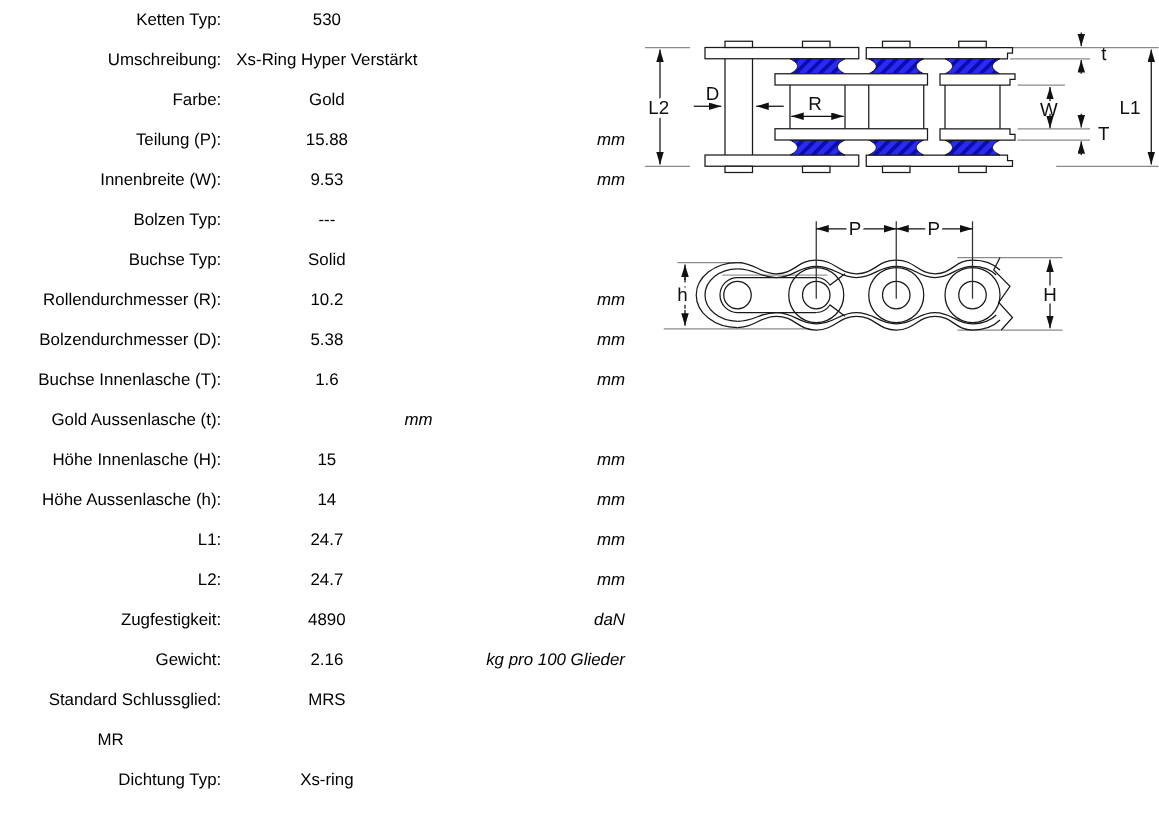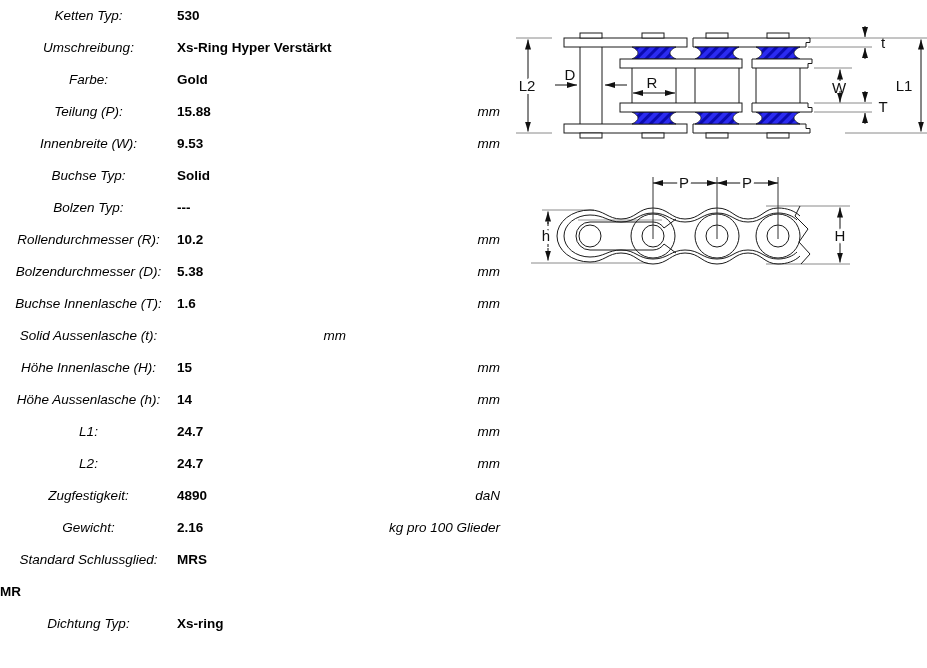--- a/index.html
+++ b/index.html
@@ -1,22 +1,22 @@
 <!DOCTYPE html>
 <html><head>
 <meta charset="utf-8">
 <style>
   html,body{margin:0;padding:0;background:#fff;}
   body{width:927px;height:668px;position:relative;overflow:hidden;
        font-family:"Liberation Sans",sans-serif;color:#000;}
   .spec-table{position:absolute;left:0;top:10;width:500px;}
   .spec-row{display:grid;grid-template-columns:177px 169px auto;height:32px;
             line-height:32px;font-size:13.5px;}
-  .spec-label{text-align:center;font-style:italic;white-space:nowrap;}
-  .spec-value{text-align:left;white-space:nowrap;font-weight:bold;}
+  .spec-label{text-align:right;white-space:nowrap;}
+  .spec-value{text-align:center;white-space:nowrap;}
   .spec-unit{padding-left:16px;font-style:italic;white-space:nowrap;text-align:right;}
   .drawing{position:absolute;left:0;top:0;}
   .dim-text{font-size:15px;fill:#111;font-family:"Liberation Sans",sans-serif;}
   .halo{paint-order:stroke;stroke:#fff;stroke-width:6px;stroke-linejoin:round;}
   .blk{stroke:#1a1a1a;fill:none;stroke-width:1;}
   .blk-f{stroke:#1a1a1a;fill:#fff;stroke-width:1;}
   .dim{stroke:#111;fill:none;stroke-width:1;}
   .ext{stroke:#8a8a8a;fill:none;stroke-width:1;}
   .thin{stroke:#333;fill:none;stroke-width:1;}
 </style>
@@ -43,46 +43,46 @@
       <span class="spec-label">Teilung (P):</span>
       <span class="spec-value">15.88</span>
       <span class="spec-unit">mm</span>
     </div>
   <div class="spec-row">
       <span class="spec-label">Innenbreite (W):</span>
       <span class="spec-value">9.53</span>
       <span class="spec-unit">mm</span>
     </div>
   <div class="spec-row">
+      <span class="spec-label">Bolzen Typ:</span>
+      <span class="spec-value">---</span>
+      <span class="spec-unit"></span>
+    </div>
+  <div class="spec-row">
       <span class="spec-label">Buchse Typ:</span>
       <span class="spec-value">Solid</span>
       <span class="spec-unit"></span>
     </div>
   <div class="spec-row">
-      <span class="spec-label">Bolzen Typ:</span>
-      <span class="spec-value">---</span>
-      <span class="spec-unit"></span>
-    </div>
-  <div class="spec-row">
       <span class="spec-label">Rollendurchmesser (R):</span>
       <span class="spec-value">10.2</span>
       <span class="spec-unit">mm</span>
     </div>
   <div class="spec-row">
       <span class="spec-label">Bolzendurchmesser (D):</span>
       <span class="spec-value">5.38</span>
       <span class="spec-unit">mm</span>
     </div>
   <div class="spec-row">
       <span class="spec-label">Buchse Innenlasche (T):</span>
       <span class="spec-value">1.6</span>
       <span class="spec-unit">mm</span>
     </div>
   <div class="spec-row">
-      <span class="spec-label">Solid Aussenlasche (t):</span>
+      <span class="spec-label">Gold Aussenlasche (t):</span>
       <span class="spec-unit">mm</span>
     </div>
   <div class="spec-row">
       <span class="spec-label">Höhe Innenlasche (H):</span>
       <span class="spec-value">15</span>
       <span class="spec-unit">mm</span>
     </div>
   <div class="spec-row">
       <span class="spec-label">Höhe Aussenlasche (h):</span>
       <span class="spec-value">14</span>

